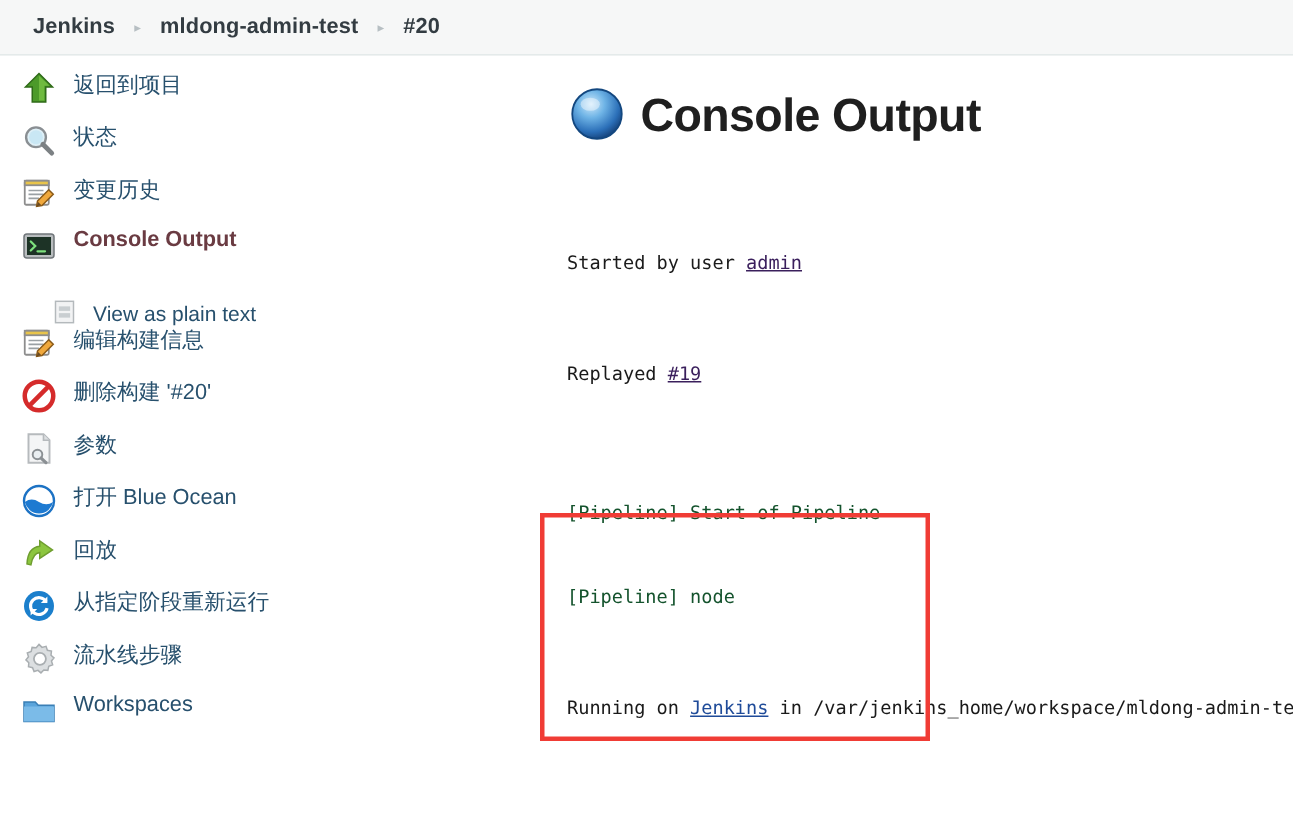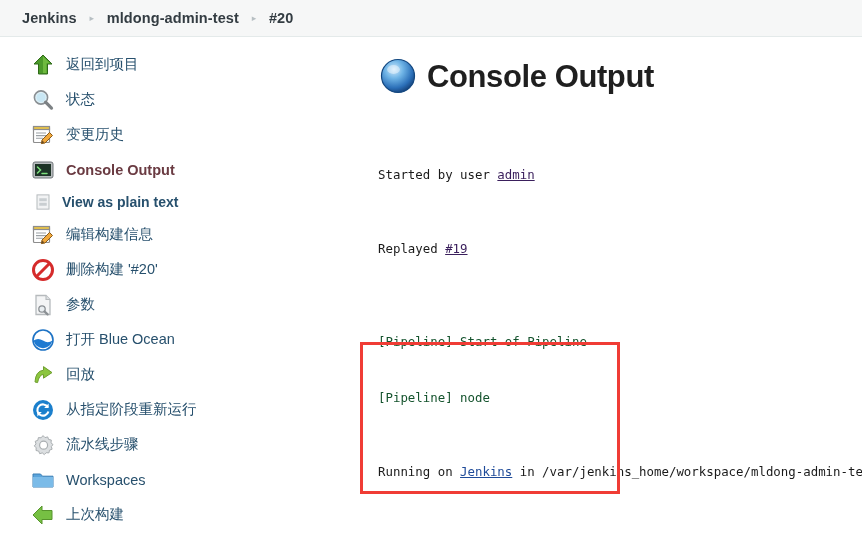--- a/index.html
+++ b/index.html
@@ -45,48 +45,46 @@
   #sidebar {
     position: absolute;
     left: 0;
     top: 38px;
     width: 350px;
     padding-top: 9px;
     box-sizing: border-box;
   }
   .side-item {
     display: flex;
-    align-items: center;
     height: 35px;
-    padding-left: 31px;
+    padding-left: 14px;
     box-sizing: border-box;
   }
   .side-item .ic {
     width: 24px;
     height: 24px;
     flex: 0 0 24px;
     margin-right: 11px;
     position: relative;
   }
   .side-label {
     font-size: 14.5px;
     color: #27506d;
     white-space: nowrap;
   }
   .side-item.active .side-label {
     color: #6a3b42;
     font-weight: bold;
   }
   .side-sub {
     display: flex;
-    align-items: center;
+    align-items: flex-end;
     height: 30px;
     padding-left: 34px;
     box-sizing: border-box;
-    font-weight: bold;
   }
   .side-sub .ic {
     width: 18px;
     height: 18px;
     flex: 0 0 18px;
     margin-right: 10px;
     position: relative;
   }
   .side-sub .side-label {
     font-size: 14px;
@@ -302,28 +300,20 @@
   <div class="side-item">
     <span class="ic">
       <svg viewBox="0 0 24 24">
         <path d="M2 6 H9.5 L11.5 8.2 H22 V19 H2 Z" fill="#5aa4db" stroke="#3a7fb5" stroke-width="1"></path>
         <path d="M2 9 H22 V19 H2 Z" fill="#7bbbe8"></path>
       </svg>
     </span>
     <span class="side-label">Workspaces</span>
   </div>
 
-  <div class="side-item">
-    <span class="ic">
-      <svg viewBox="0 0 24 24">
-        <path d="M2 12 L11 3 L11 7.5 L21 7.5 L21 16.5 L11 16.5 L11 21 Z" fill="#76c043" stroke="#56942c" stroke-width="1"></path>
-      </svg>
-    </span>
-    <span class="side-label">上次构建</span>
-  </div>
 </div>
 
 <div id="main">
 
   <div id="console-title">
     <span id="globe-icon">
       <svg viewBox="0 0 40 40">
         <defs>
           <radialGradient id="gball" cx="38%" cy="30%" r="72%">
             <stop offset="0%" stop-color="#cfe9fb"></stop>

